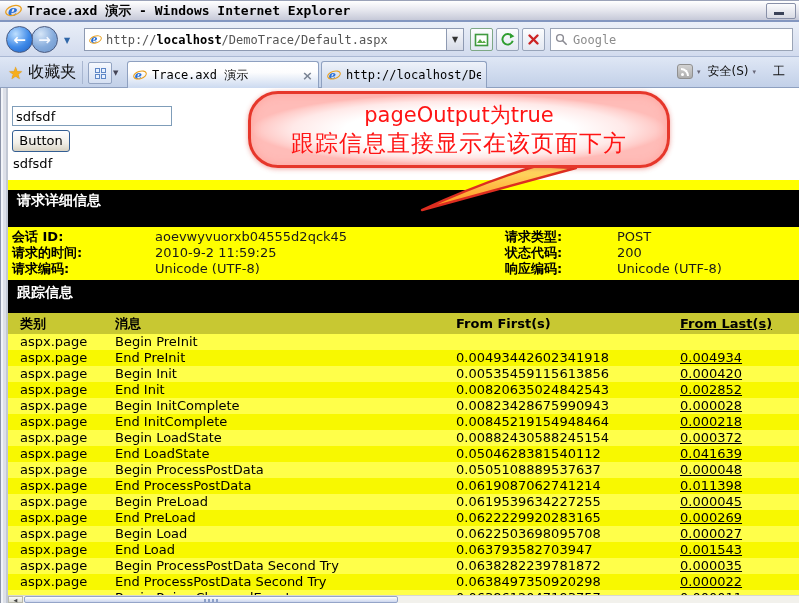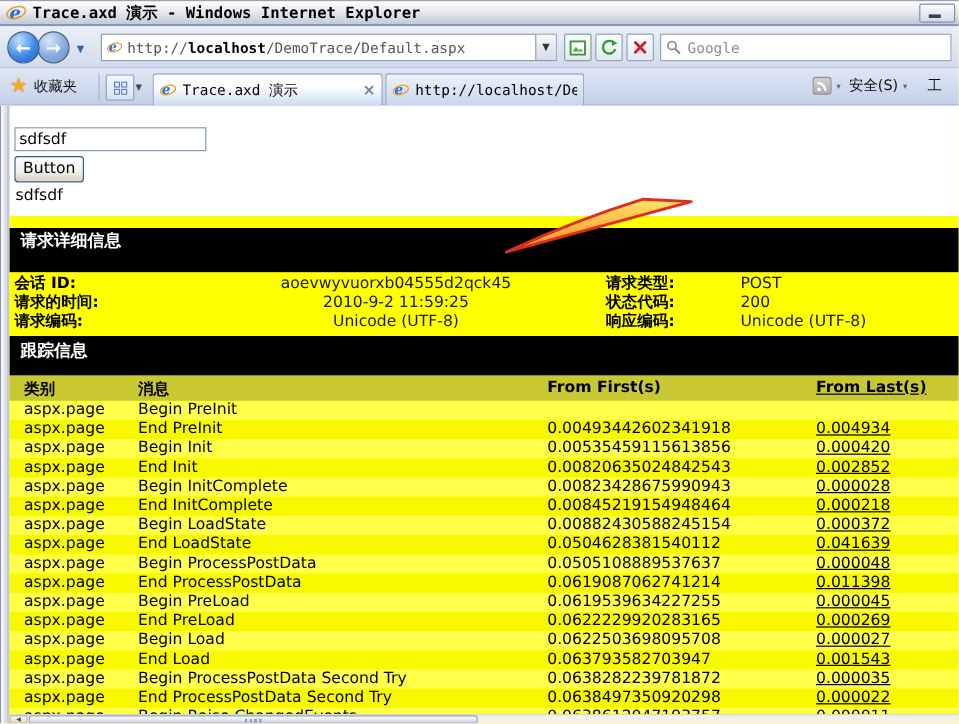--- a/index.html
+++ b/index.html
@@ -41,21 +41,21 @@
     border:1px solid #9aa4b6; display:flex; align-items:center; padding:0 4px; }
   .search input { border:0; outline:none; flex:1; font-size:12px; color:#333; margin-left:5px;
     font-family:"DejaVu Sans Mono",monospace; background:transparent; }
   .search input::placeholder { color:#8c8c8c; }
 
   
   .tabbar { position:absolute; top:57px; left:0; width:799px; height:31px;
     background:linear-gradient(#dfe7f5,#c2d0e8); border-bottom:1px solid #8ea0c0; }
   .fav { position:absolute; left:8px; top:5px; display:flex; align-items:center; }
   .star { color:#f6ae1c; font-size:17px; text-shadow:0 0 1px #b87700; }
-  .fav-label { font-size:12px; color:#111; margin-left:5px; }
+  .fav-label { font-size:16px; color:#111; margin-left:5px; }
   .vsep { position:absolute; left:82px; top:4px; height:23px; width:1px; background:#a8b6d0; }
   .qt-btn { position:absolute; left:88px; top:5px; width:24px; height:22px; border:1px solid #93a4c2; border-radius:2px;
     background:linear-gradient(#f6f9fe,#d6e0f2); display:flex; align-items:center; justify-content:center; }
   .qt-grid { display:grid; grid-template-columns:5px 5px; grid-template-rows:5px 5px; gap:1px; }
   .qt-grid span { background:#e8f1ff; border:1px solid #5d86c6; }
   .qt-drop { position:absolute; left:113px; top:12px; font-size:7px; color:#445; }
   .tab { position:absolute; top:4px; height:27px; border:1px solid #8ea0c0; border-bottom:none;
     border-radius:3px 3px 0 0; display:flex; align-items:center; padding:0 5px; }
   .tab.active { left:127px; width:192px; background:linear-gradient(#ffffff,#fdfdfe 40%,#ccdaf0); z-index:2; }
   .tab.inactive { left:321px; width:166px; background:linear-gradient(#eef2f9,#c9d5ea); }
@@ -94,21 +94,21 @@
   .tail { position:absolute; left:408px; top:76px; z-index:9; }
 
   
   .trace { position:absolute; left:8px; top:92px; width:791px; height:504px; background:#ffff00; }
   .bar { background:#000; color:#fff; font-weight:bold; font-size:14px; }
   .bar1 { height:37px; margin-top:10px; padding:2px 0 0 9px; }
   .bar2 { height:33px; padding:4px 0 0 9px; }
   .details { background:#ffff00; padding:2px 0 3px 0; }
   .drow { display:flex; height:16px; line-height:16px; padding-left:4px; }
   .dl1 { width:143px; font-weight:bold; color:#000; }
-  .dv1 { width:350px; color:#1a1a1a;text-align:center; }
+  .dv1 { width:350px; color:#1a1a1a; }
   .dl2 { width:112px; font-weight:bold; color:#000; }
   .dv2 { flex:1; color:#1a1a1a; }
   .thead { height:21px; background:#c8c832; display:flex; align-items:center; font-weight:bold; }
   .trows { height:267px; overflow:hidden; }
   .trow { display:flex; height:16px; line-height:16px;align-items:flex-end; }
   .trow:nth-child(odd) { background:#ffff4a; }
   .trow:nth-child(even) { background:#f8f800; }
   .tc { white-space:nowrap; overflow:hidden; }
   .tc.c0 { width:107px; padding-left:12px; }
   .tc.c1 { width:341px; }
@@ -234,20 +234,24 @@
   </div>
 </div>
 
 <div class="content">
   <div class="frame-left"></div>
 
   <input class="txt-input" type="text" value="sdfsdf" style="">
   <div class="xp-button">Button</div>
   <div class="echo">sdfsdf</div>
 
+  <div class="callout">
+    <div class="l1">pageOutput为true</div>
+    <div class="l2">跟踪信息直接显示在该页面下方</div>
+  </div>
   <svg class="tail" width="180" height="50" viewBox="0 0 180 50">
     <defs>
       <linearGradient id="tg" x1="0" y1="0" x2="0" y2="1">
         <stop offset="0" stop-color="#ffe36a"></stop>
           <stop offset="1" stop-color="#ff8c1a"></stop>
       </linearGradient>
     </defs>
     <path d="M128 2 L168 4 Q80 28 14 46 Q70 20 128 2 Z" fill="url(#tg)" stroke="#dd2d20" stroke-width="2.4" stroke-linejoin="round"></path>
   </svg>
 

